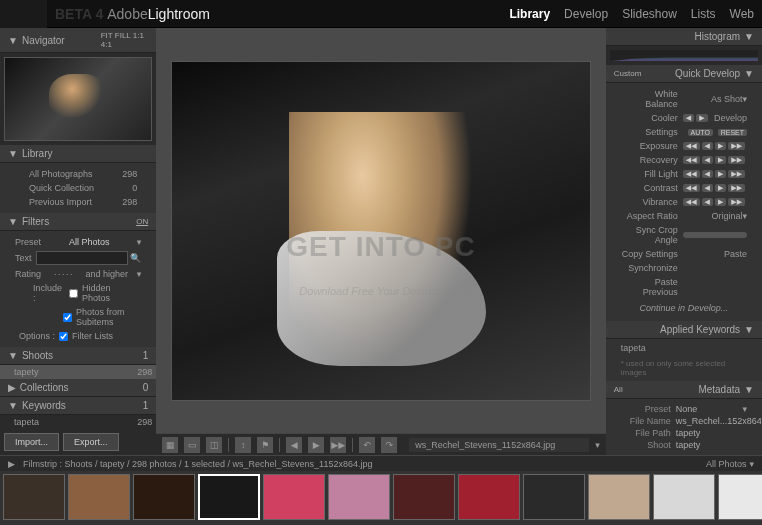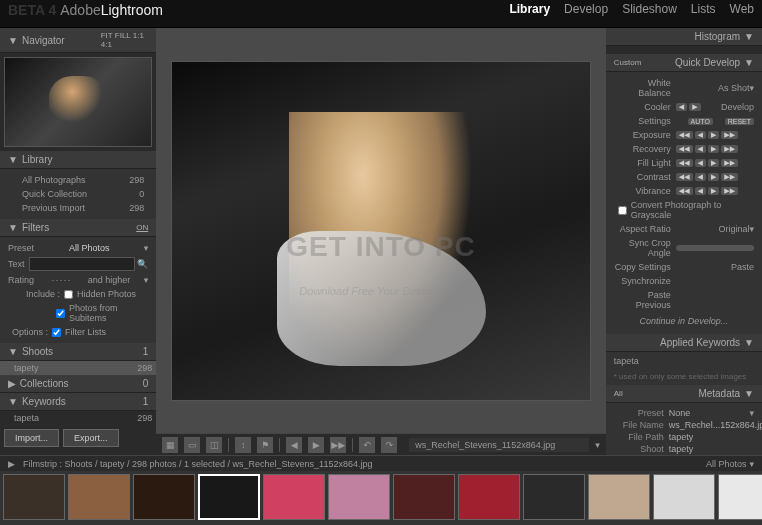--- a/index.html
+++ b/index.html
@@ -1,33 +1,33 @@
 <!DOCTYPE html>
 <html><head>
 <meta charset="utf-8">
 <style>
 * { margin: 0; padding: 0; box-sizing: border-box; font-family: "Segoe UI", Arial, sans-serif; }
 body { background: #1a1a1a; color: #999; font-size: 9px; width: 762px; height: 525px; overflow: hidden; }
 .app { display: flex; flex-direction: column; height: 100%; }
-.titlebar { background: #111; display: flex; height: 28px; padding: 2px 8px; border-bottom: 1px solid #000; }
+.titlebar { background: #111; display: flex; align-items: center; height: 28px; padding: 12px 8px; border-bottom: 1px solid #000; margin-left: 47px; }
 .beta { color: #333; font-size: 14px; font-weight: bold; margin-right: 4px; }
 .logo-adobe { color: #888; font-size: 14px; }
 .logo-lightroom { color: #eee; font-size: 14px; }
 .spacer { flex: 1; }
 .modules { display: flex; gap: 14px; font-size: 12px; }
 .module { color: #999; cursor: pointer; }
 .module.active { color: #fff; font-weight: bold; }
 .main-row { display: flex; flex: 1; min-height: 0; }
 .left-panel, .right-panel { width: 170px; background: #2a2a2a; display: flex; flex-direction: column; overflow-y: auto; }
 .center { flex: 1; background: #4a4a4a; display: flex; flex-direction: column; position: relative; }
 .panel-header { background: #3a3a3a; padding: 3px 8px; font-size: 10px; color: #aaa; display: flex; align-items: center; border-bottom: 1px solid #222; }
 .panel-header .tri { margin-right: 4px; }
 .panel-header-right { background: #3a3a3a; padding: 3px 8px; font-size: 10px; color: #aaa; display: flex; align-items: center; justify-content: flex-end; border-bottom: 1px solid #222; }
 .panel-header-right .tri { margin-left: 4px; }
-.panel-body { padding: 4px 8px; font-size: 9px; background: #333; }
+.panel-body { padding: 4px 15px; font-size: 9px; background: #333; }
 .nav-thumb { height: 90px; background: linear-gradient(135deg,#111 0%,#444 50%,#222 100%); margin: 4px; border: 1px solid #555; position: relative; }
 .nav-subject { position: absolute; left: 30%; top: 20%; width: 40%; height: 60%; background: radial-gradient(ellipse at 40% 30%, #d4a574 0%, #8b7355 30%, transparent 60%); border-radius: 40%; }
 .lib-row { display: flex; justify-content: space-between; padding: 2px 4px 2px 14px; }
 .input-tiny { background: #222; border: 1px solid #555; color: #ccc; width: 100%; padding: 1px 3px; font-size: 9px; }
 .checkbox-row { display: flex; align-items: center; gap: 4px; padding: 2px 4px; }
 .checkbox-row input { width: 9px; height: 9px; }
 .stars { display: flex; gap: 1px; }
 .btn-row { display: flex; gap: 4px; padding: 4px; }
 .btn { background: #444; border: 1px solid #666; color: #ccc; padding: 3px 10px; font-size: 9px; cursor: pointer; }
 .image-area { flex: 1; display: flex; align-items: center; justify-content: center; padding: 12px; }
@@ -290,24 +290,20 @@
             <div class="qd-row">
               <span class="qd-label">Vibrance</span>
               <div class="qd-ctrl">
                 <span class="qd-btn">◀◀</span>
                 <span class="qd-btn">◀</span>
                 <span class="qd-btn">▶</span>
                 <span class="qd-btn">▶▶</span>
               </div>
             </div>
           </div>
-        <div class="checkbox-row">
-          <input type="checkbox" style="">
-          <span>Convert Photograph to Grayscale</span>
-        </div>
         <div class="qd-row">
           <span class="qd-label">Aspect Ratio</span>
           <span style="margin-left:auto;">Original</span>
           <span>▾</span>
         </div>
         <div class="qd-row">
           <span class="qd-label">Sync Crop Angle</span>
           <div class="qd-ctrl" style="height:6px;background:#555;border-radius:3px;"></div>
         </div>
         <div class="qd-row">

